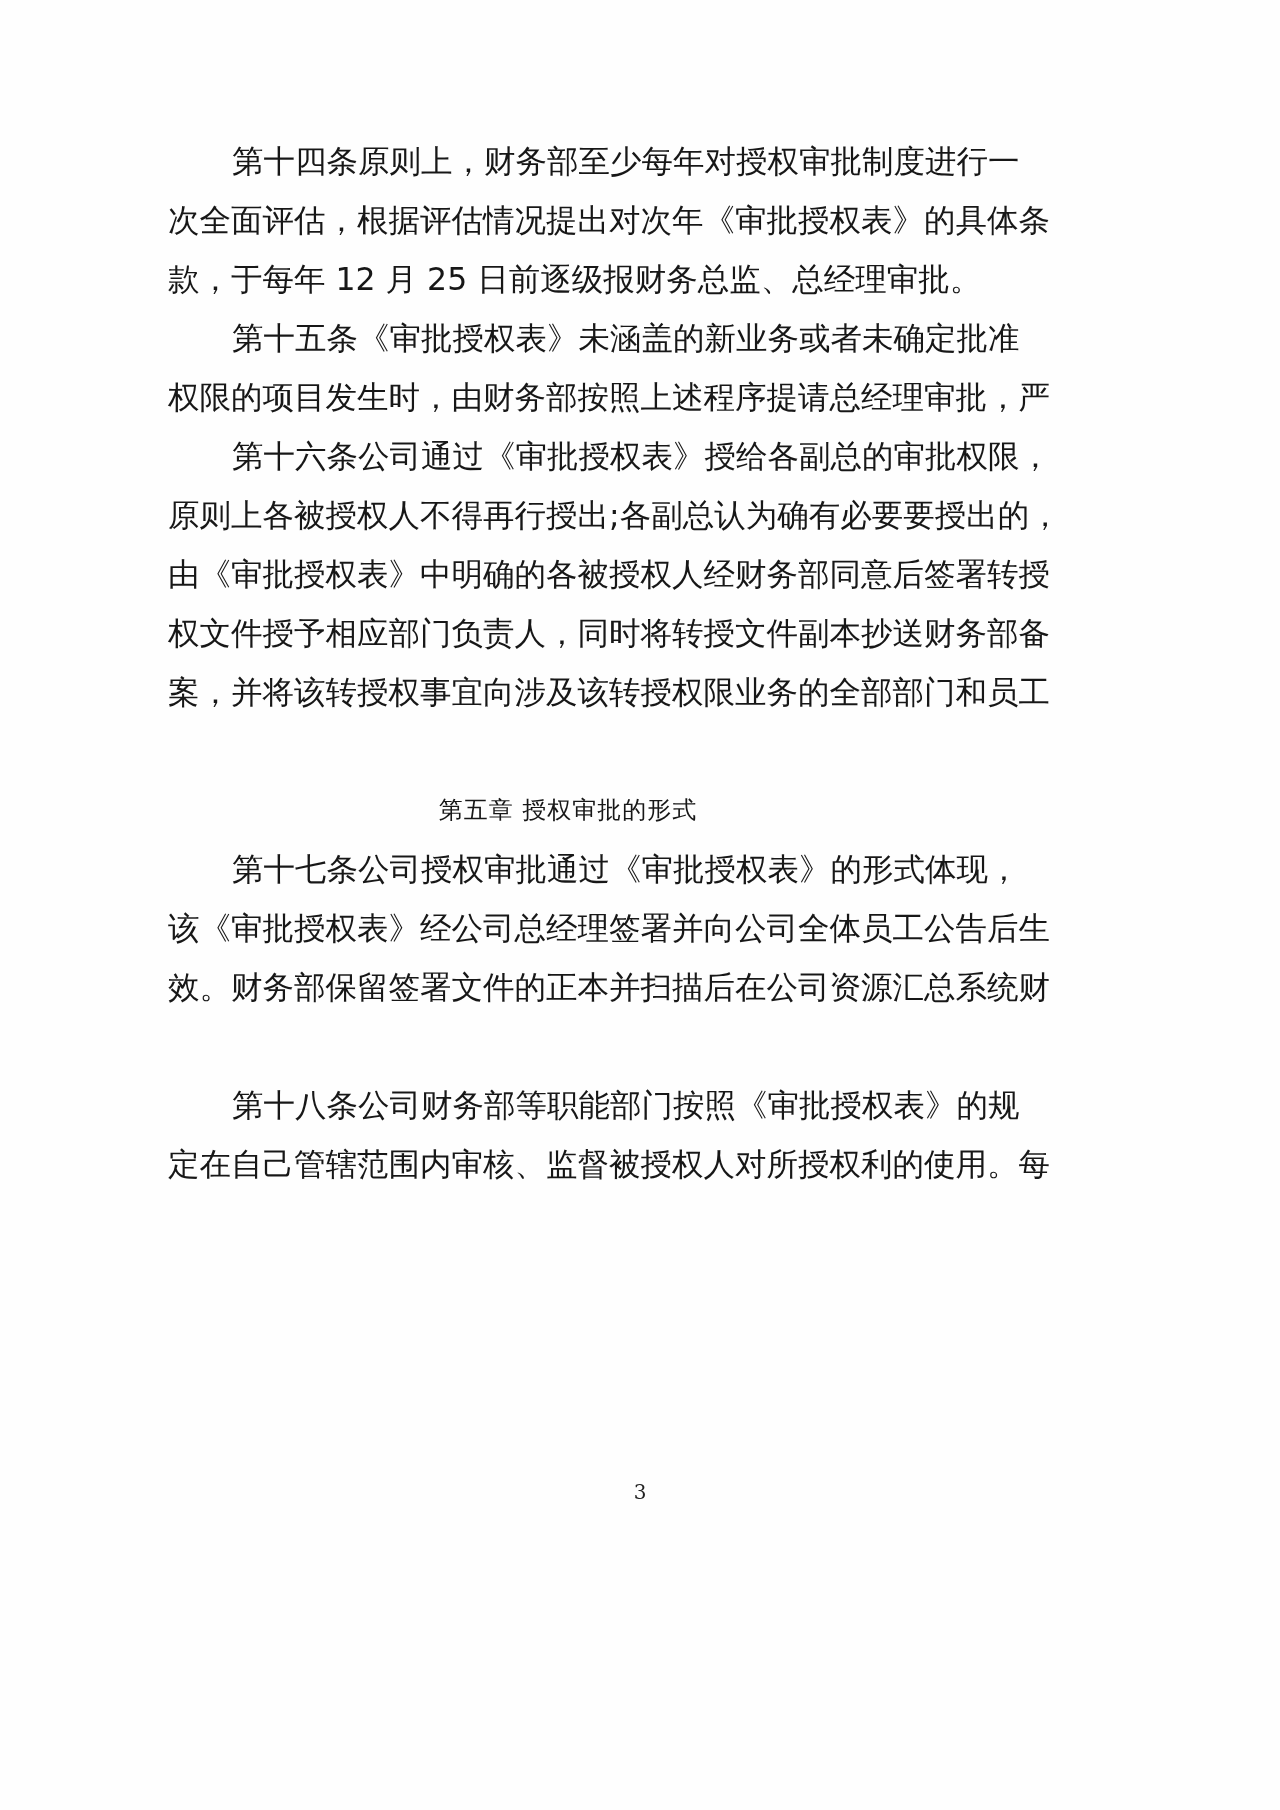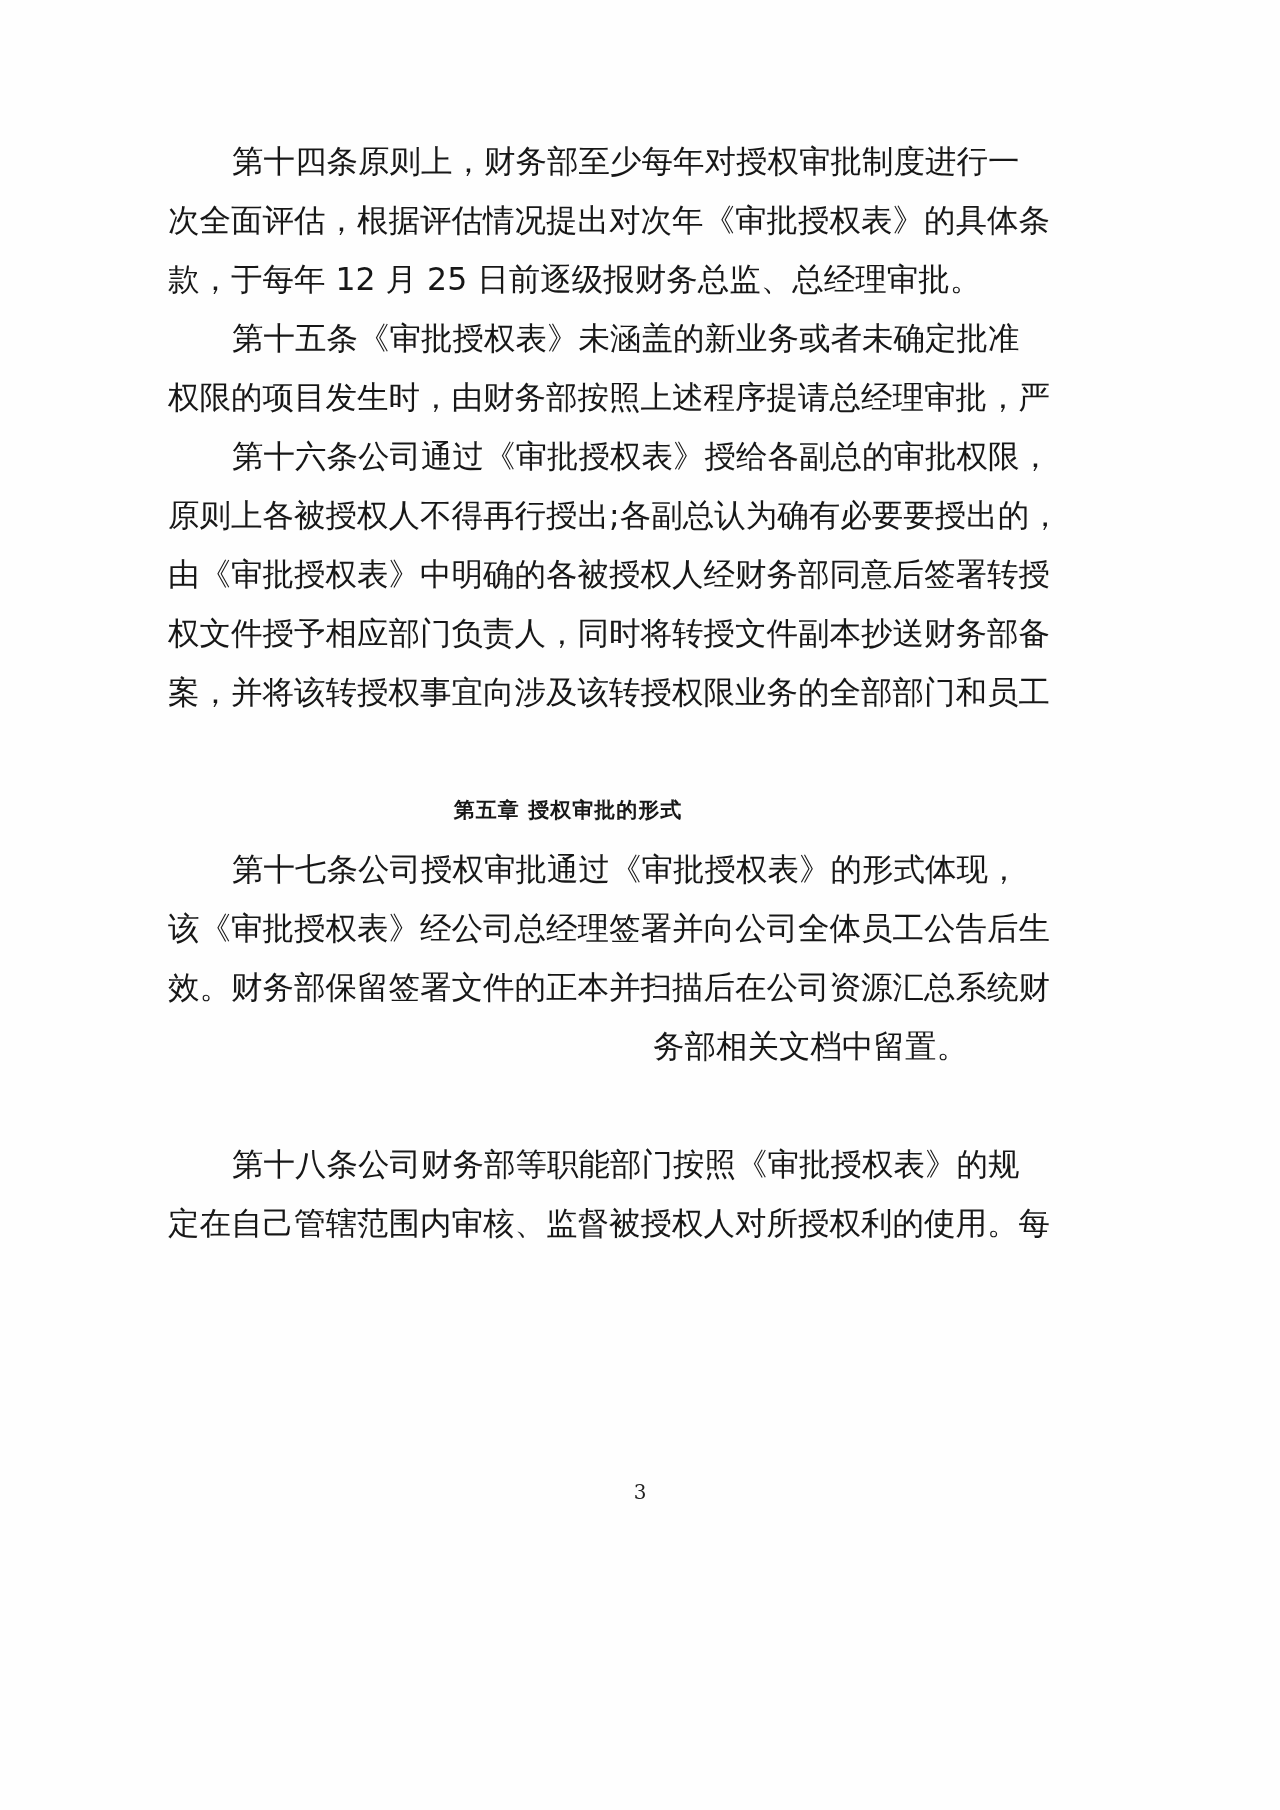--- a/index.html
+++ b/index.html
@@ -43,40 +43,39 @@
     justify-content: space-between;
     height: 59px;
     line-height: 59px;
     font-size: 31.5px;
     letter-spacing: 0;
     white-space: nowrap;
     color: #171717;
   }
   .line.last {
     display: block;
-    text-align: right;
+    text-align: center;
   }
   .line > span {
     display: inline-block;
   }
   .line.indent::before {
     content: "";
     display: inline-block;
     width: 64px;
     flex: 0 0 64px;
   }
 
   .chapter-heading {
     text-align: center;
-    font-size: 21px;
+    font-size: 24px;
     height: 59px;
     line-height: 59px;
     color: #171717;
     letter-spacing: 1px;
-    font-weight: bold;
   }
 
   .spacer-line {
     height: 59px;
   }
 
   .page-number {
     position: absolute;
     left: 0;
     right: 0;
@@ -452,21 +451,20 @@
           <span>公</span>
           <span>司</span>
           <span>资</span>
           <span>源</span>
           <span>汇</span>
           <span>总</span>
           <span>系</span>
           <span>统</span>
           <span>财</span>
         </div>
-        <div class="line last">务部相关文档中留置。</div>
       </div>
       <div class="spacer-line"></div>
       <div class="para">
         <div class="line indent">
           <span>第</span>
           <span>十</span>
           <span>八</span>
           <span>条</span>
           <span> </span>
           <span>公</span>

